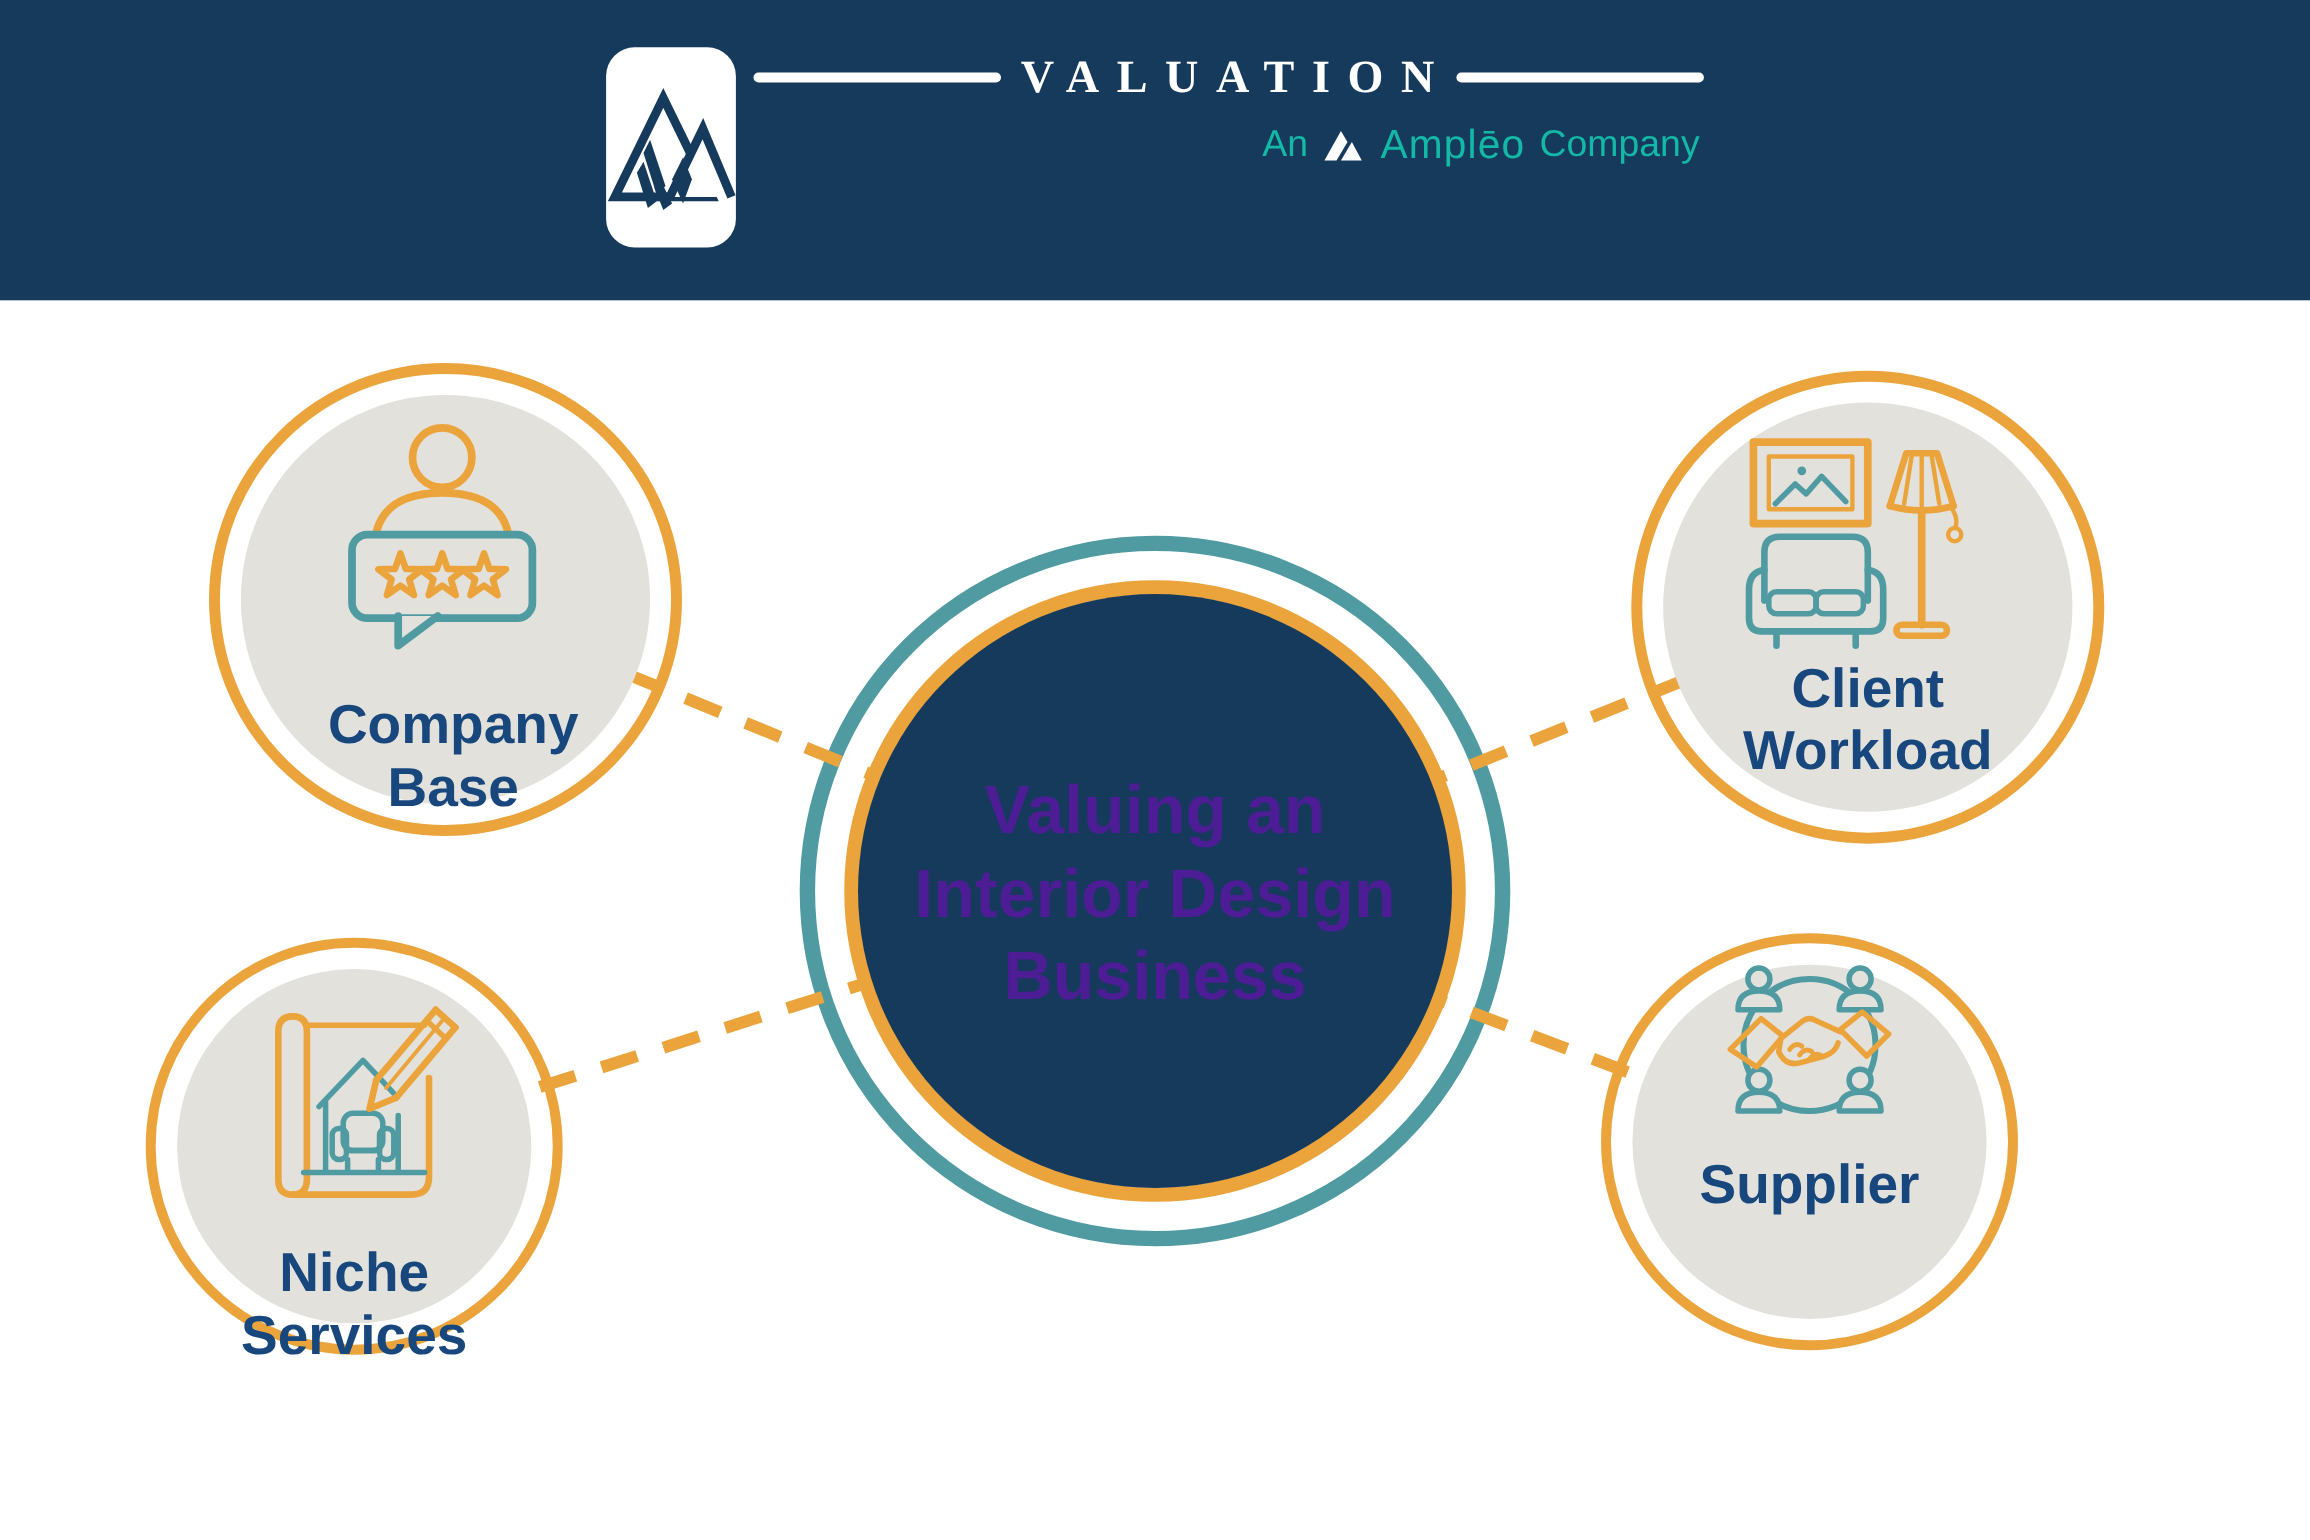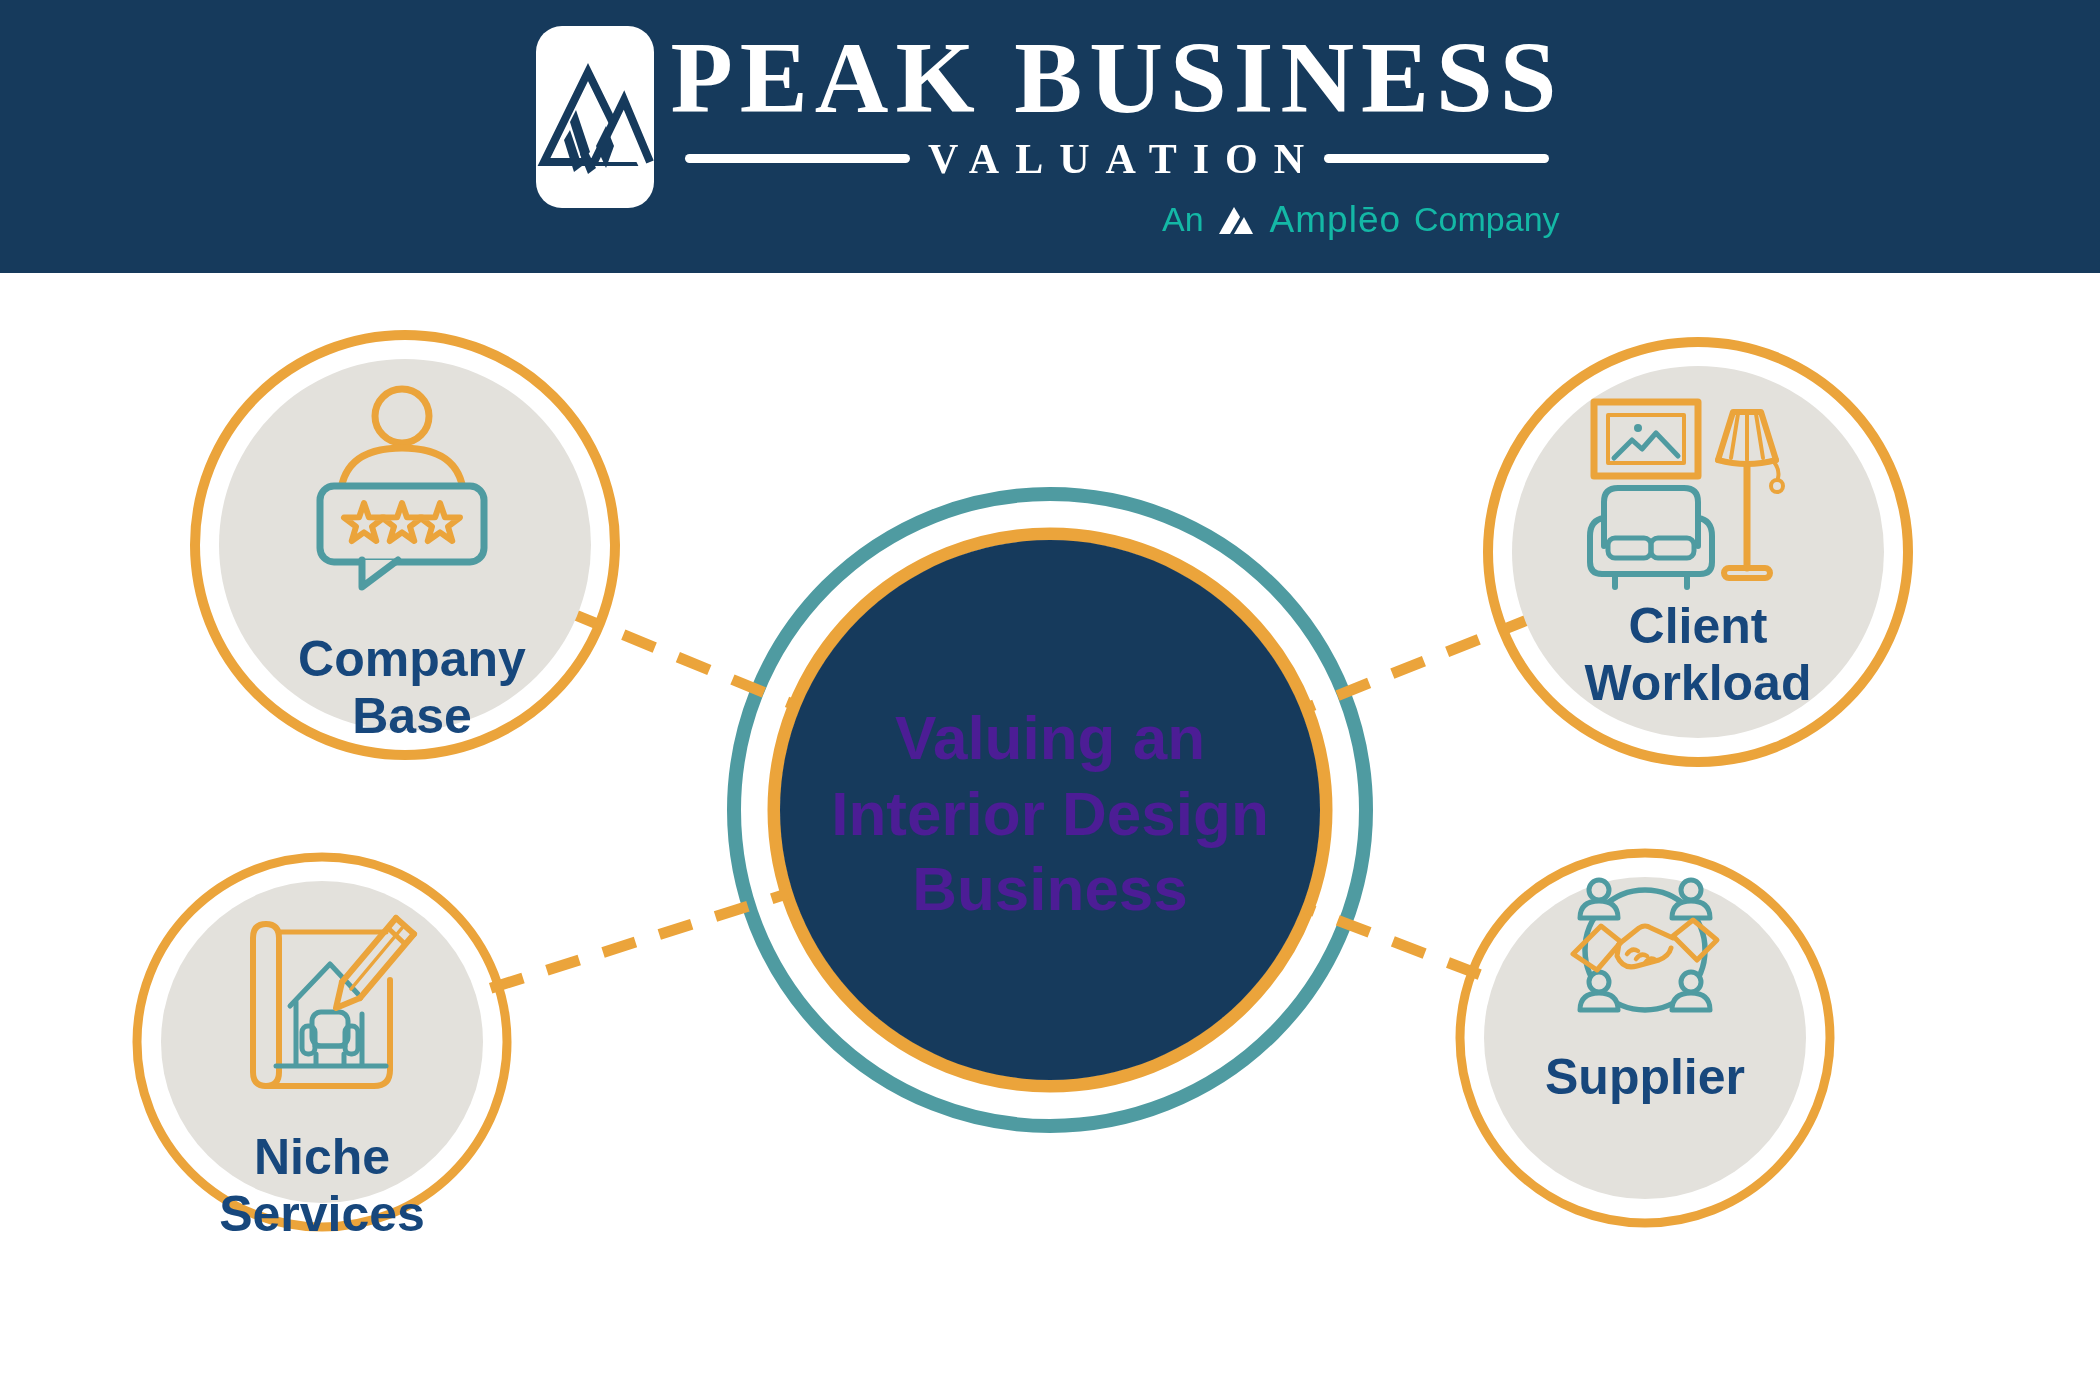--- a/index.html
+++ b/index.html
@@ -51,21 +51,20 @@
       <svg width="118" height="182" viewBox="0 0 118 182">
         <path d="M8,136 L52,46 L96,136 Z" fill="none" stroke="#163A5C" stroke-width="8" stroke-linejoin="miter"></path>
         <path d="M58,136 L88,74 L114,136" fill="#fff" stroke="#163A5C" stroke-width="8"></path>
         <path d="M40,84 L54,126 L46,134 L34,96 Z" fill="#163A5C"></path>
         <path d="M34,104 L46,140 L38,146 L28,114 Z" fill="#163A5C"></path>
         <path d="M48,118 L60,142 L52,148 L44,128 Z" fill="#163A5C"></path>
         <path d="M60,120 L70,100 L78,120 L70,142 Z" fill="#163A5C"></path>
       </svg>
     </div>
     <div class="logo-text">
-      <span class="brand-name">PEAK BUSINESS</span>
       <div class="valuation-row">
         <div class="vbar"></div>
         <span class="brand-sub">VALUATION</span>
         <div class="vbar"></div>
       </div>
       <div class="tagline-row">
         <span>An</span>
         <svg width="40" height="32" viewBox="0 0 40 32">
           <path d="M2,30 L17,3 L23,13 L13,30 Z" fill="#fff"></path>
           <path d="M17,30 L27,13 L36,30 Z" fill="#fff"></path>

